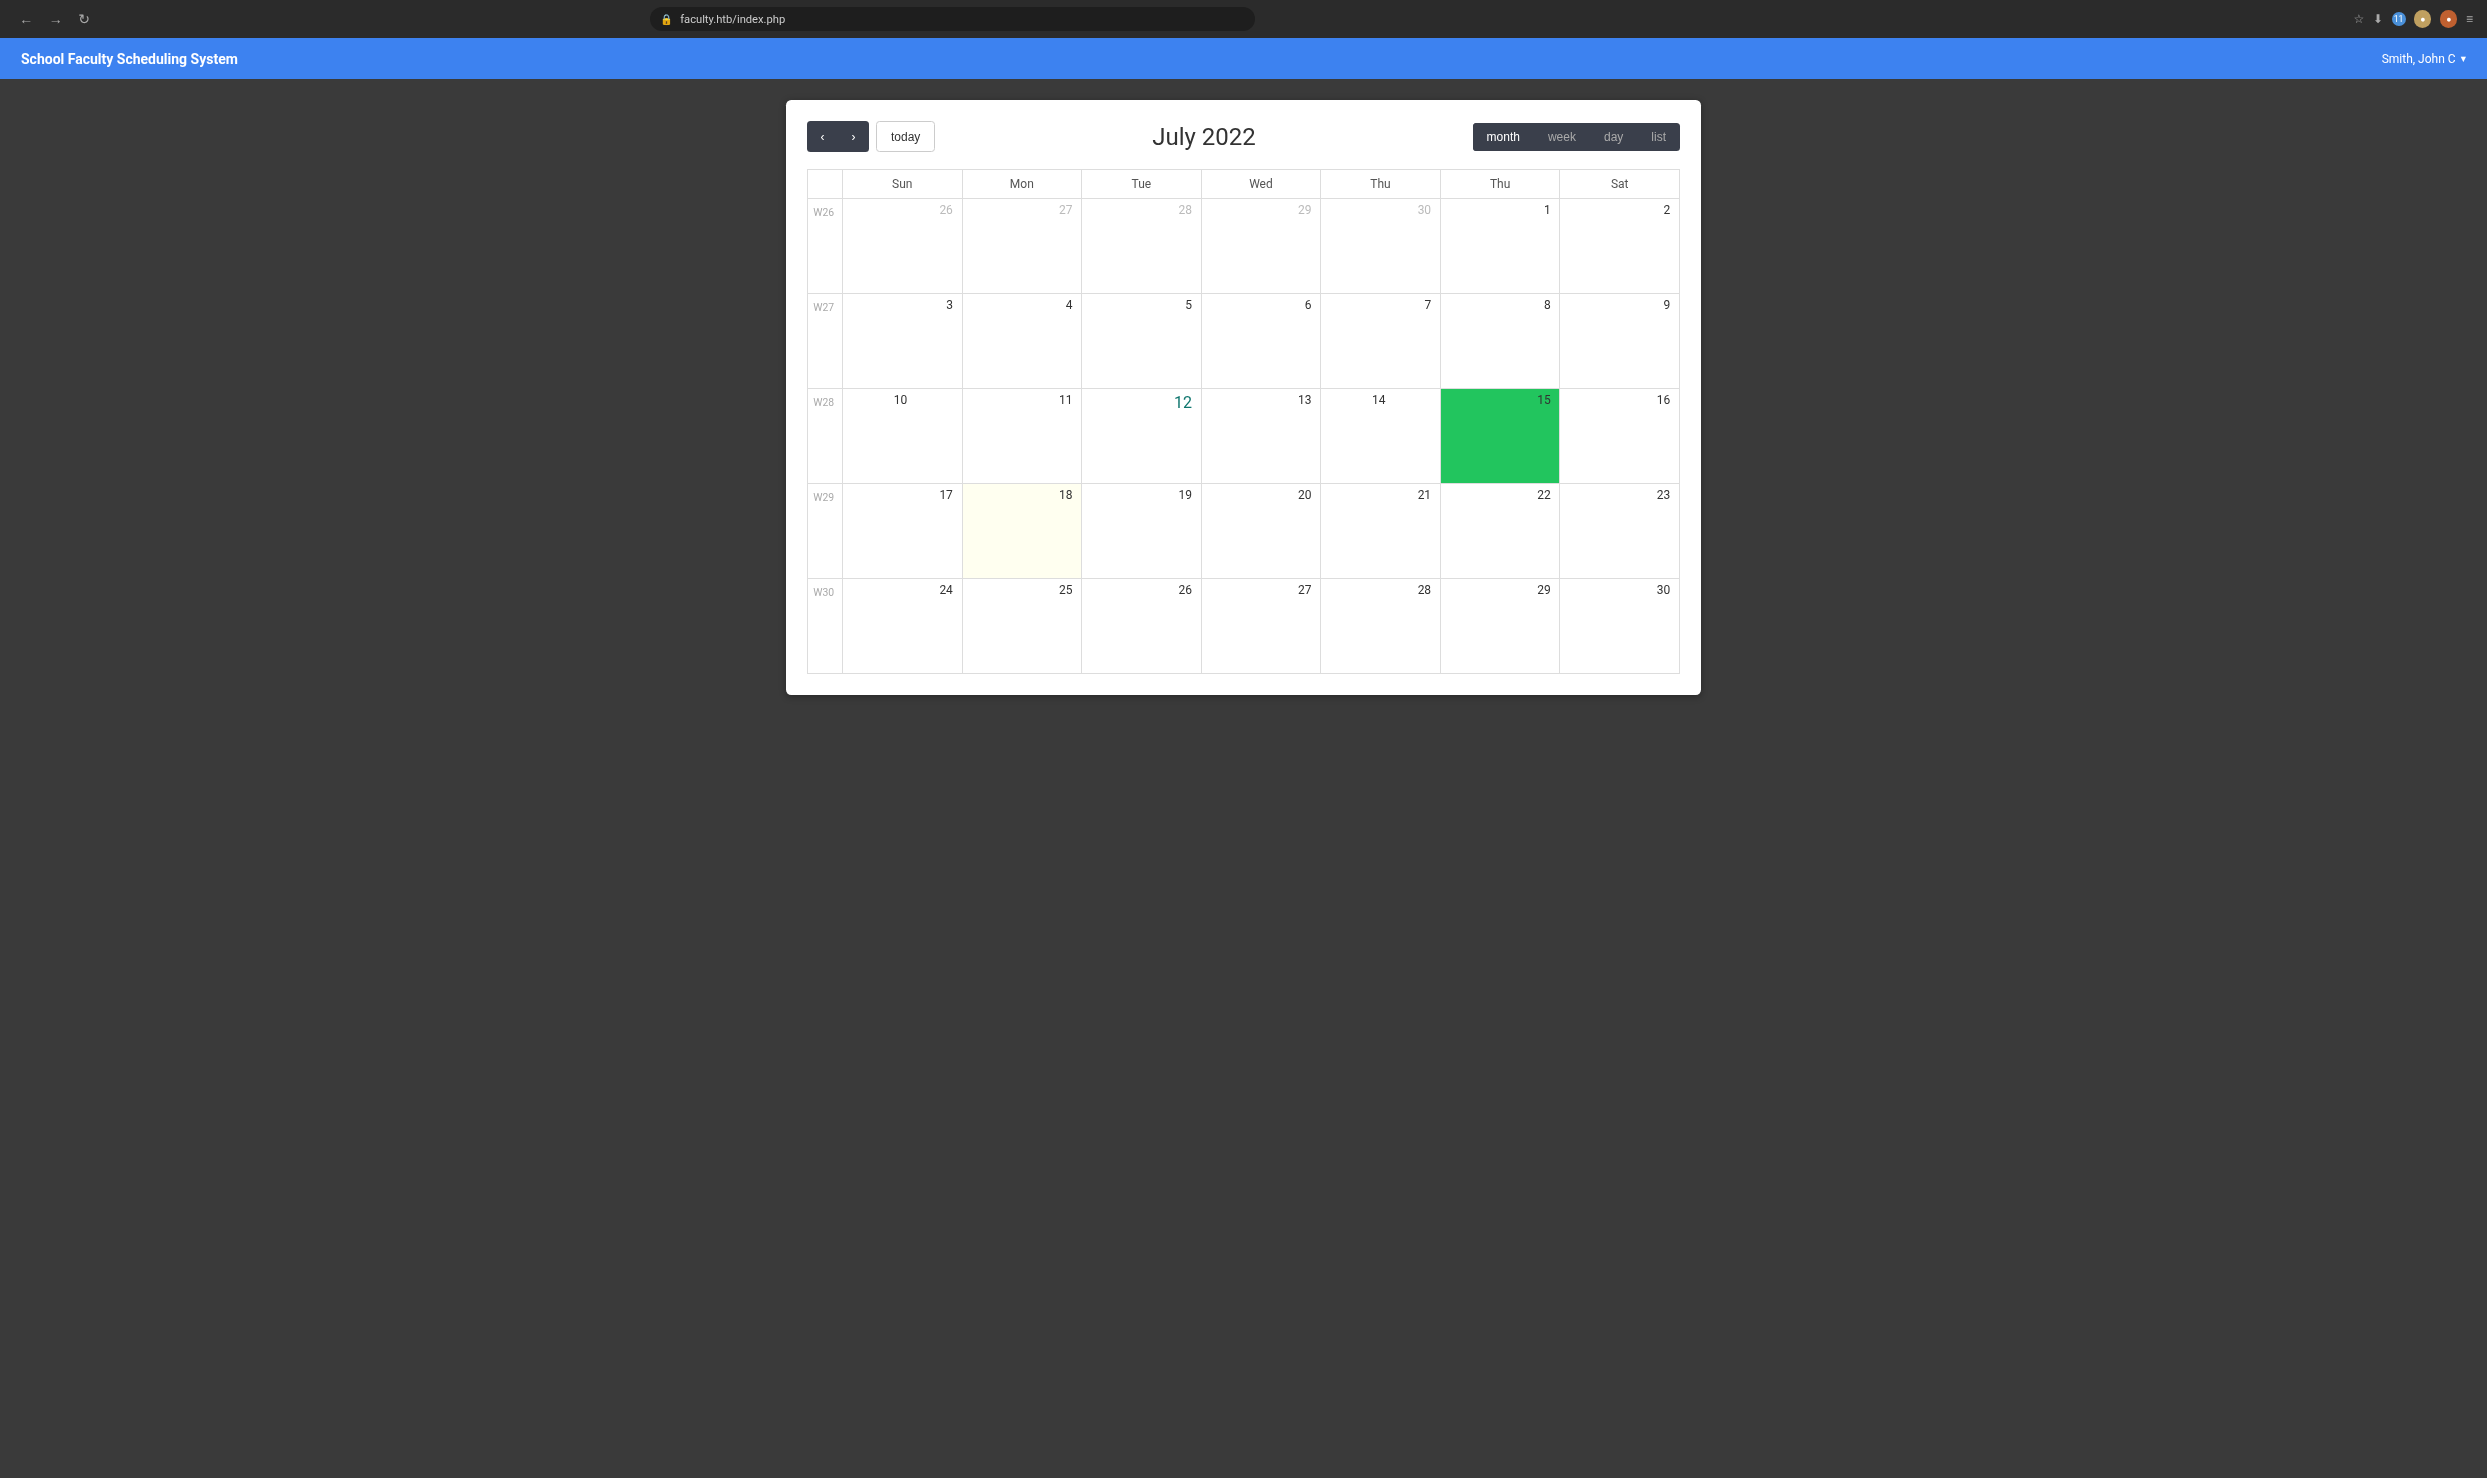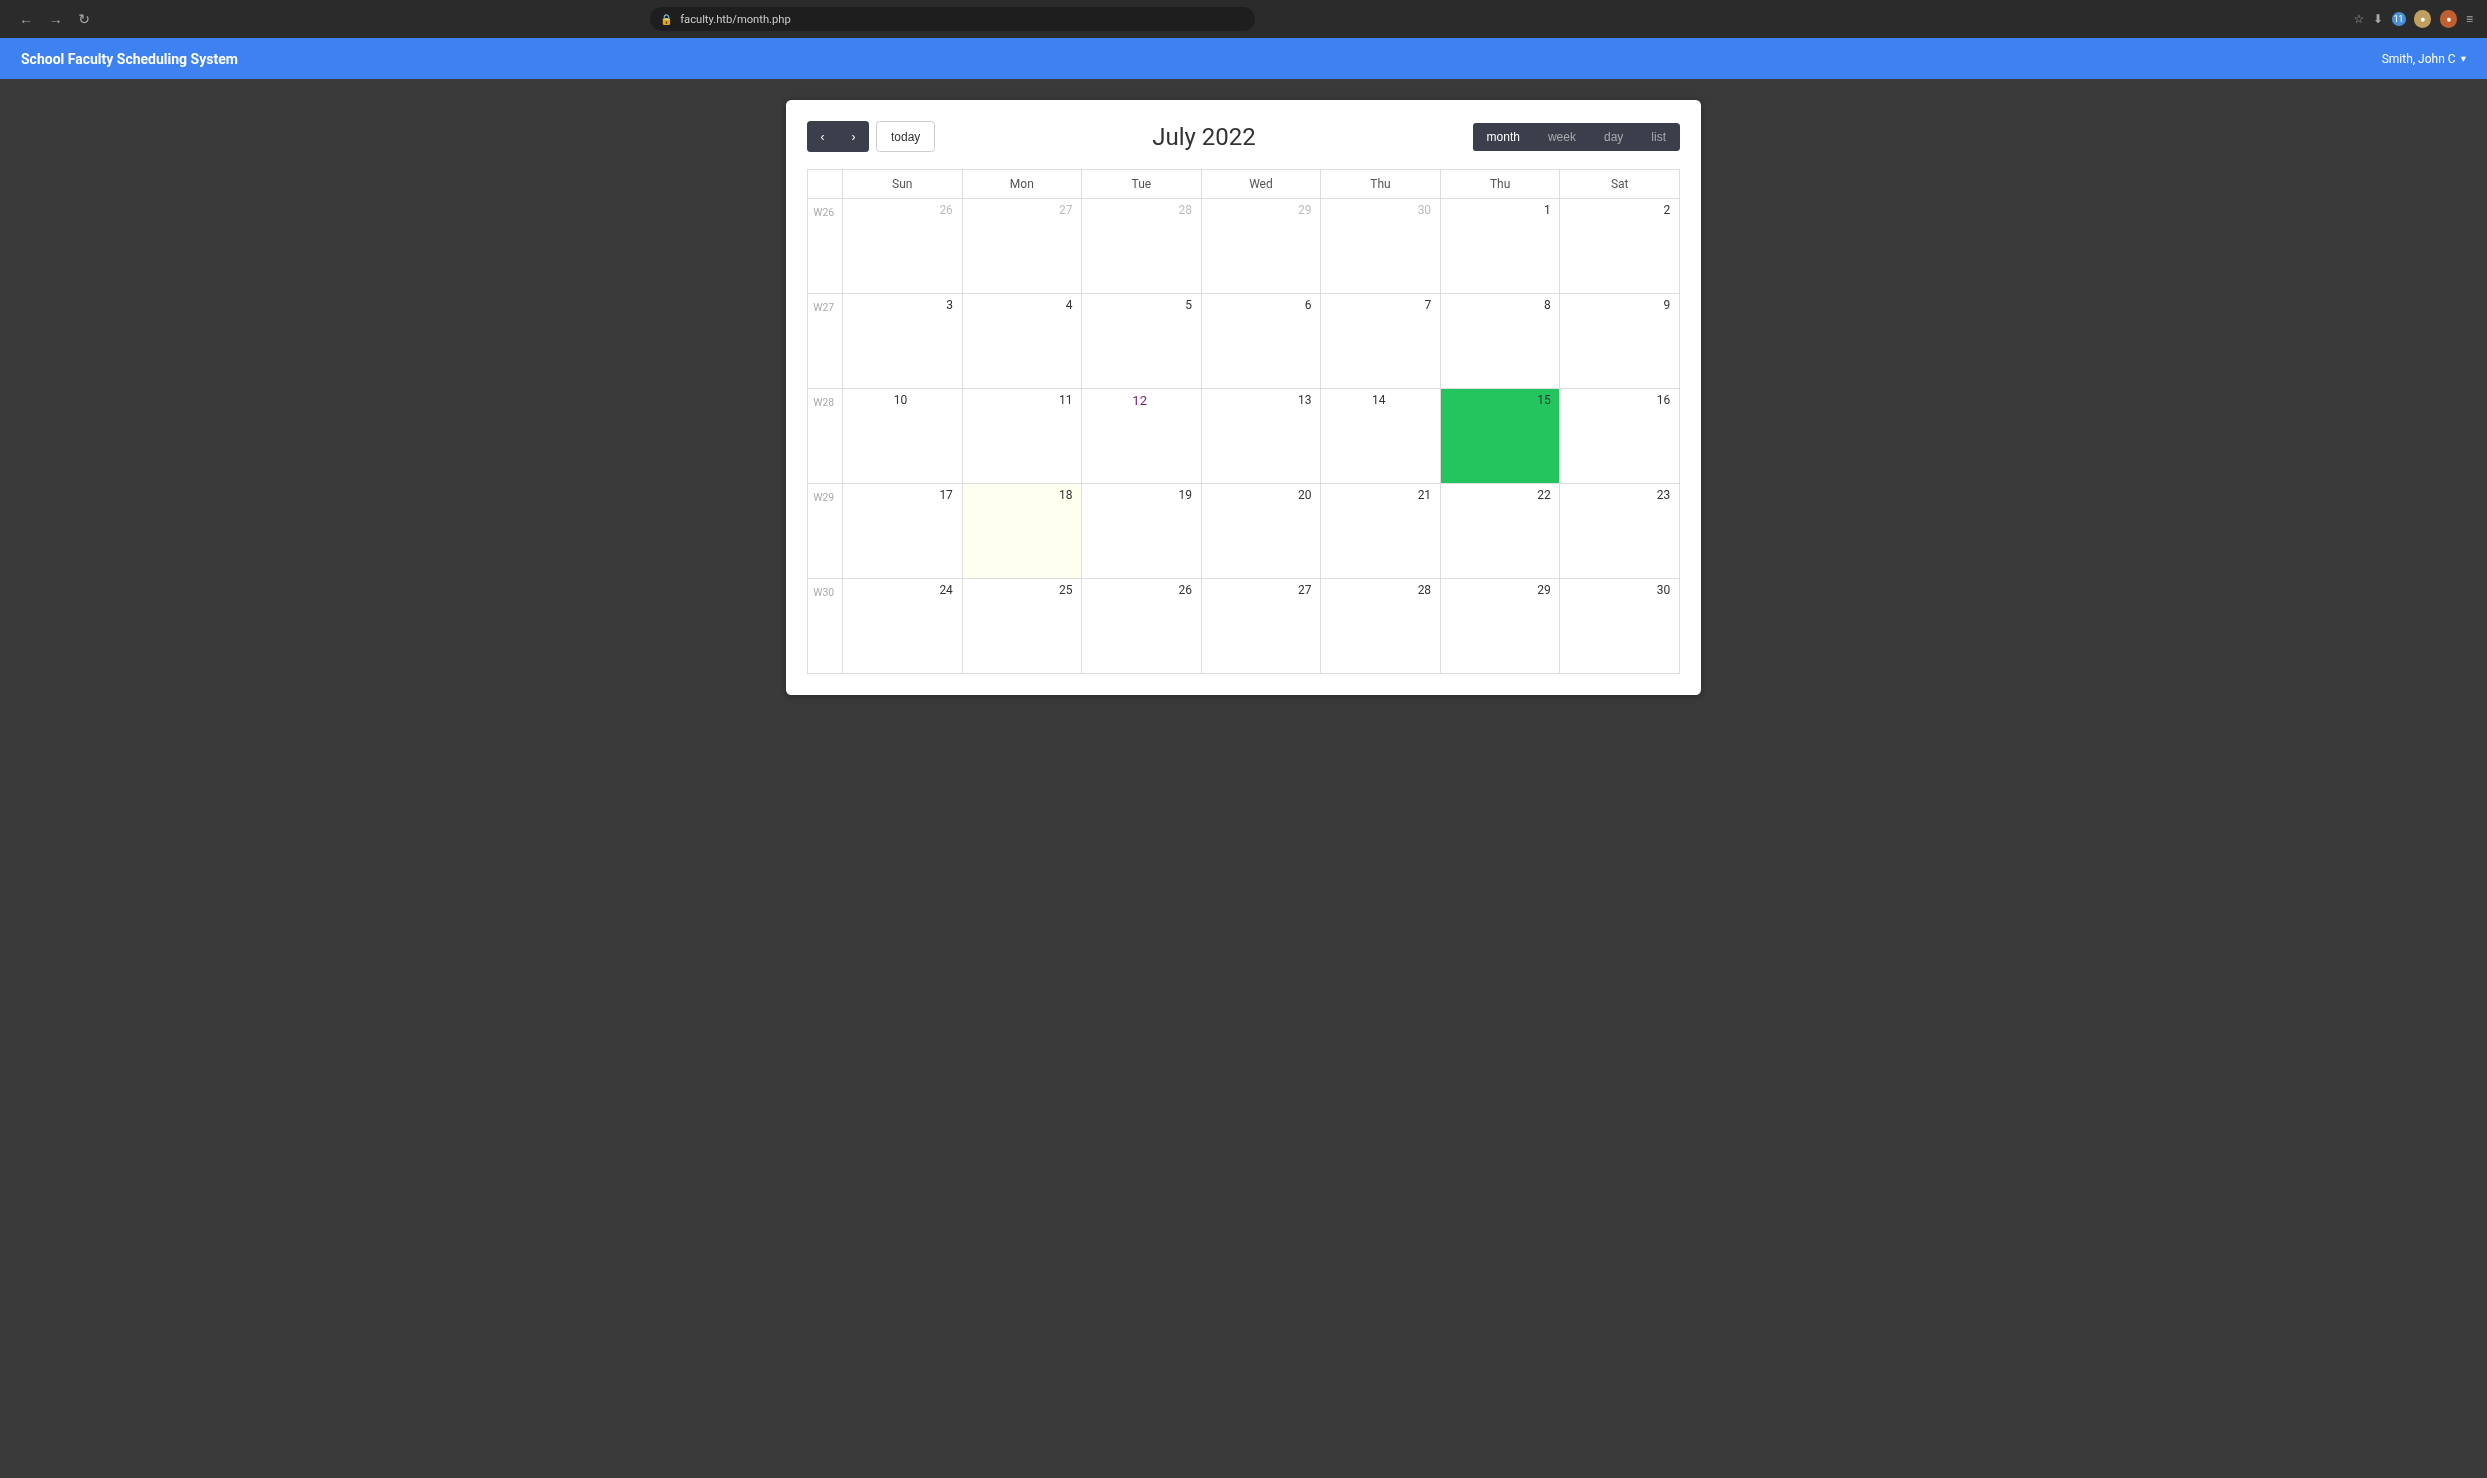--- a/index.html
+++ b/index.html
@@ -213,21 +213,21 @@
 <body>
 
 <div class="browser-chrome">
   <div class="browser-nav-buttons">
     <button class="browser-nav-btn">←</button>
     <button class="browser-nav-btn">→</button>
     <button class="browser-nav-btn">↻</button>
   </div>
   <div class="browser-address-bar">
     <span style="color:#aaa;font-size:10.4px;">🔒</span>
-    <span class="browser-address-text">faculty.htb/month.php</span>
+    <span class="browser-address-text">faculty.htb/index.php</span>
   </div>
   <div class="browser-icons">
     <span class="browser-icon">☆</span>
     <span class="browser-icon">⬇</span>
     <div class="browser-badge">11</div>
     <div class="browser-avatar" style="font-size:8.6px;color:white;">●</div>
     <div class="browser-avatar browser-avatar-2" style="font-size:8.6px;color:white;">●</div>
     <span class="browser-icon">≡</span>
   </div>
 </div>
@@ -322,21 +322,21 @@
           </tr>
           <tr>
             <td style="border: 0.9px solid rgb(221, 221, 221); vertical-align: top; height: 95px; padding: 3.5px 5.2px; position: relative; background: white;"><span style="color: rgb(170, 170, 170); font-size: 10.4px;">W28</span></td>
             <td style="border: 0.9px solid rgb(221, 221, 221); vertical-align: top; height: 95px; padding: 3.5px 5.2px; position: relative; background: white;">
               <div style="text-align: center; font-size: 12px; padding-right: 3.5px; color: rgb(51, 51, 51);">10</div>
             </td>
             <td style="border: 0.9px solid rgb(221, 221, 221); vertical-align: top; height: 95px; padding: 3.5px 5.2px; position: relative; background: white;">
               <div style="text-align: right; font-size: 12px; padding-right: 3.5px; color: rgb(51, 51, 51);">11</div>
             </td>
             <td style="border: 0.9px solid rgb(221, 221, 221); vertical-align: top; height: 95px; padding: 3.5px 5.2px; position: relative; background: white;">
-              <div style="text-align: center; font-size: 13px; padding-right: 3.5px; color: #701a75;">12</div>
+              <div style="text-align: right; font-size: 16px; padding-right: 3.5px; color: #0f766e;">12</div>
             </td>
             <td style="border: 0.9px solid rgb(221, 221, 221); vertical-align: top; height: 95px; padding: 3.5px 5.2px; position: relative; background: white;">
               <div style="text-align: right; font-size: 12px; padding-right: 3.5px; color: rgb(51, 51, 51);">13</div>
             </td>
             <td style="border: 0.9px solid rgb(221, 221, 221); vertical-align: top; height: 95px; padding: 3.5px 5.2px; position: relative; background: white;">
               <div style="text-align: center; font-size: 12px; padding-right: 3.5px; color: rgb(51, 51, 51);">14</div>
             </td>
             <td style="border: 0.9px solid rgb(221, 221, 221); vertical-align: top; height: 95px; padding: 3.5px 5.2px; position: relative; background: #22c55e;">
               <div style="text-align: right; font-size: 12px; padding-right: 3.5px; color: rgb(51, 51, 51);">15</div>
             </td>

